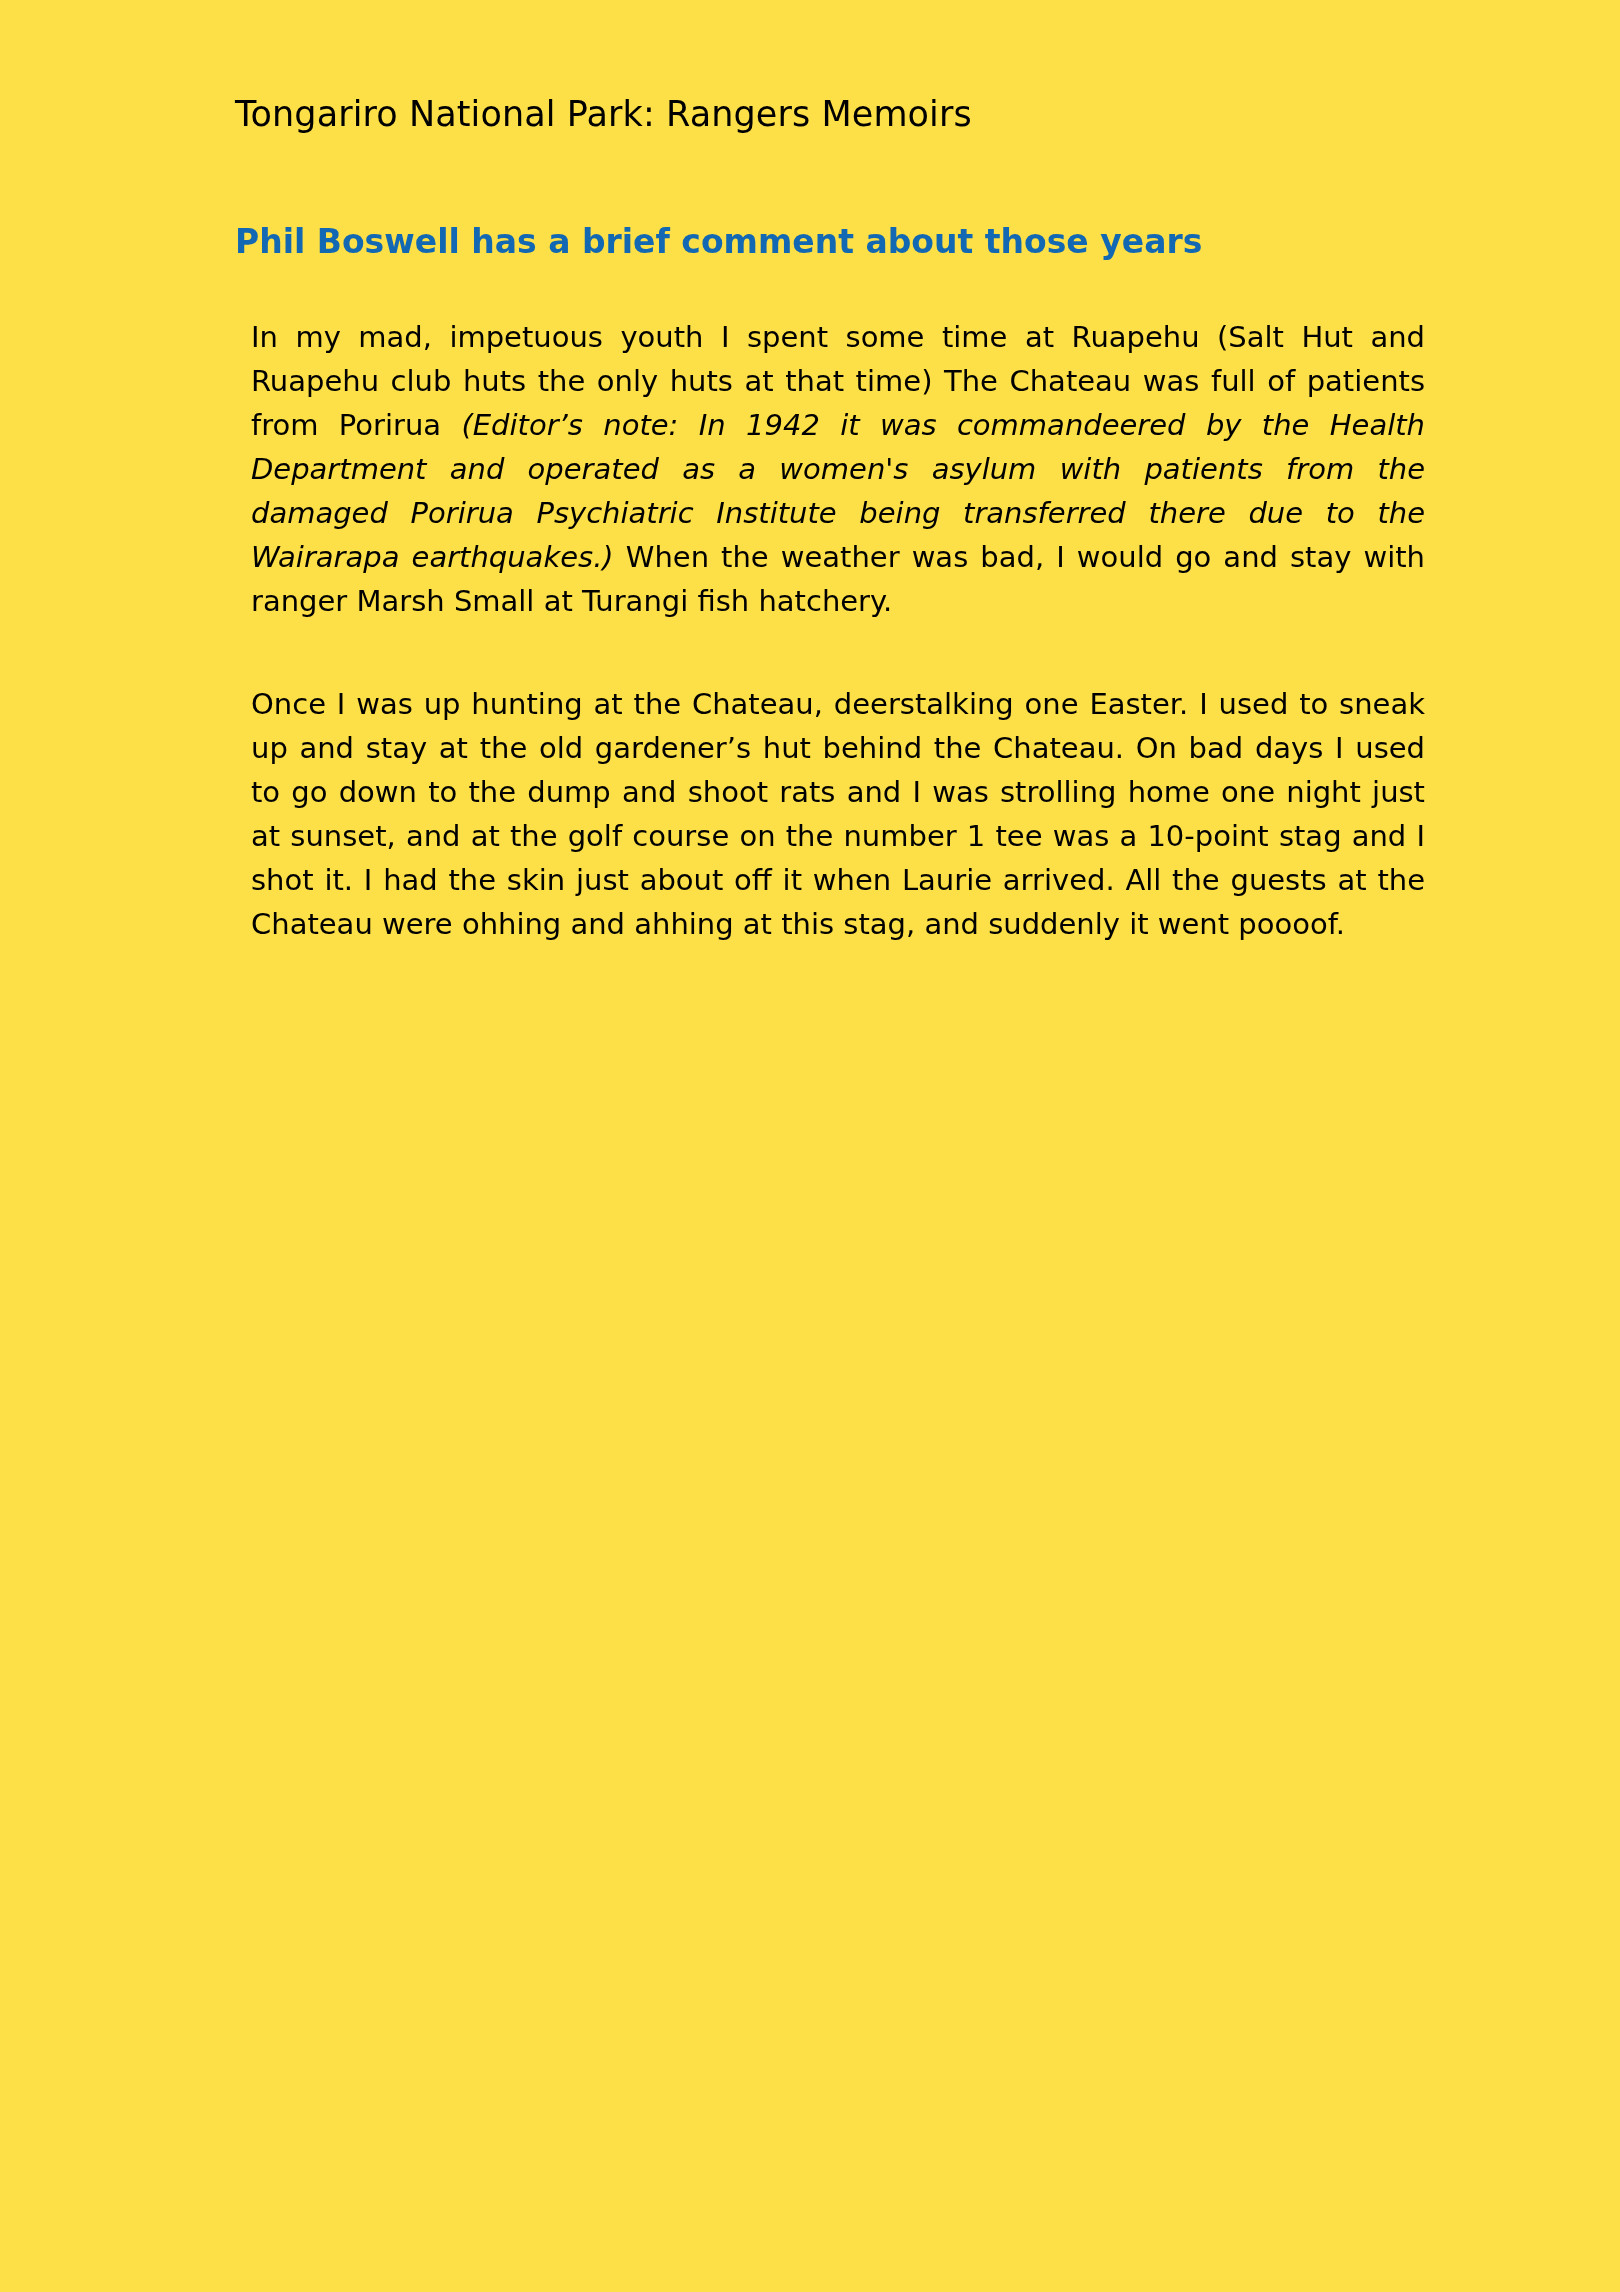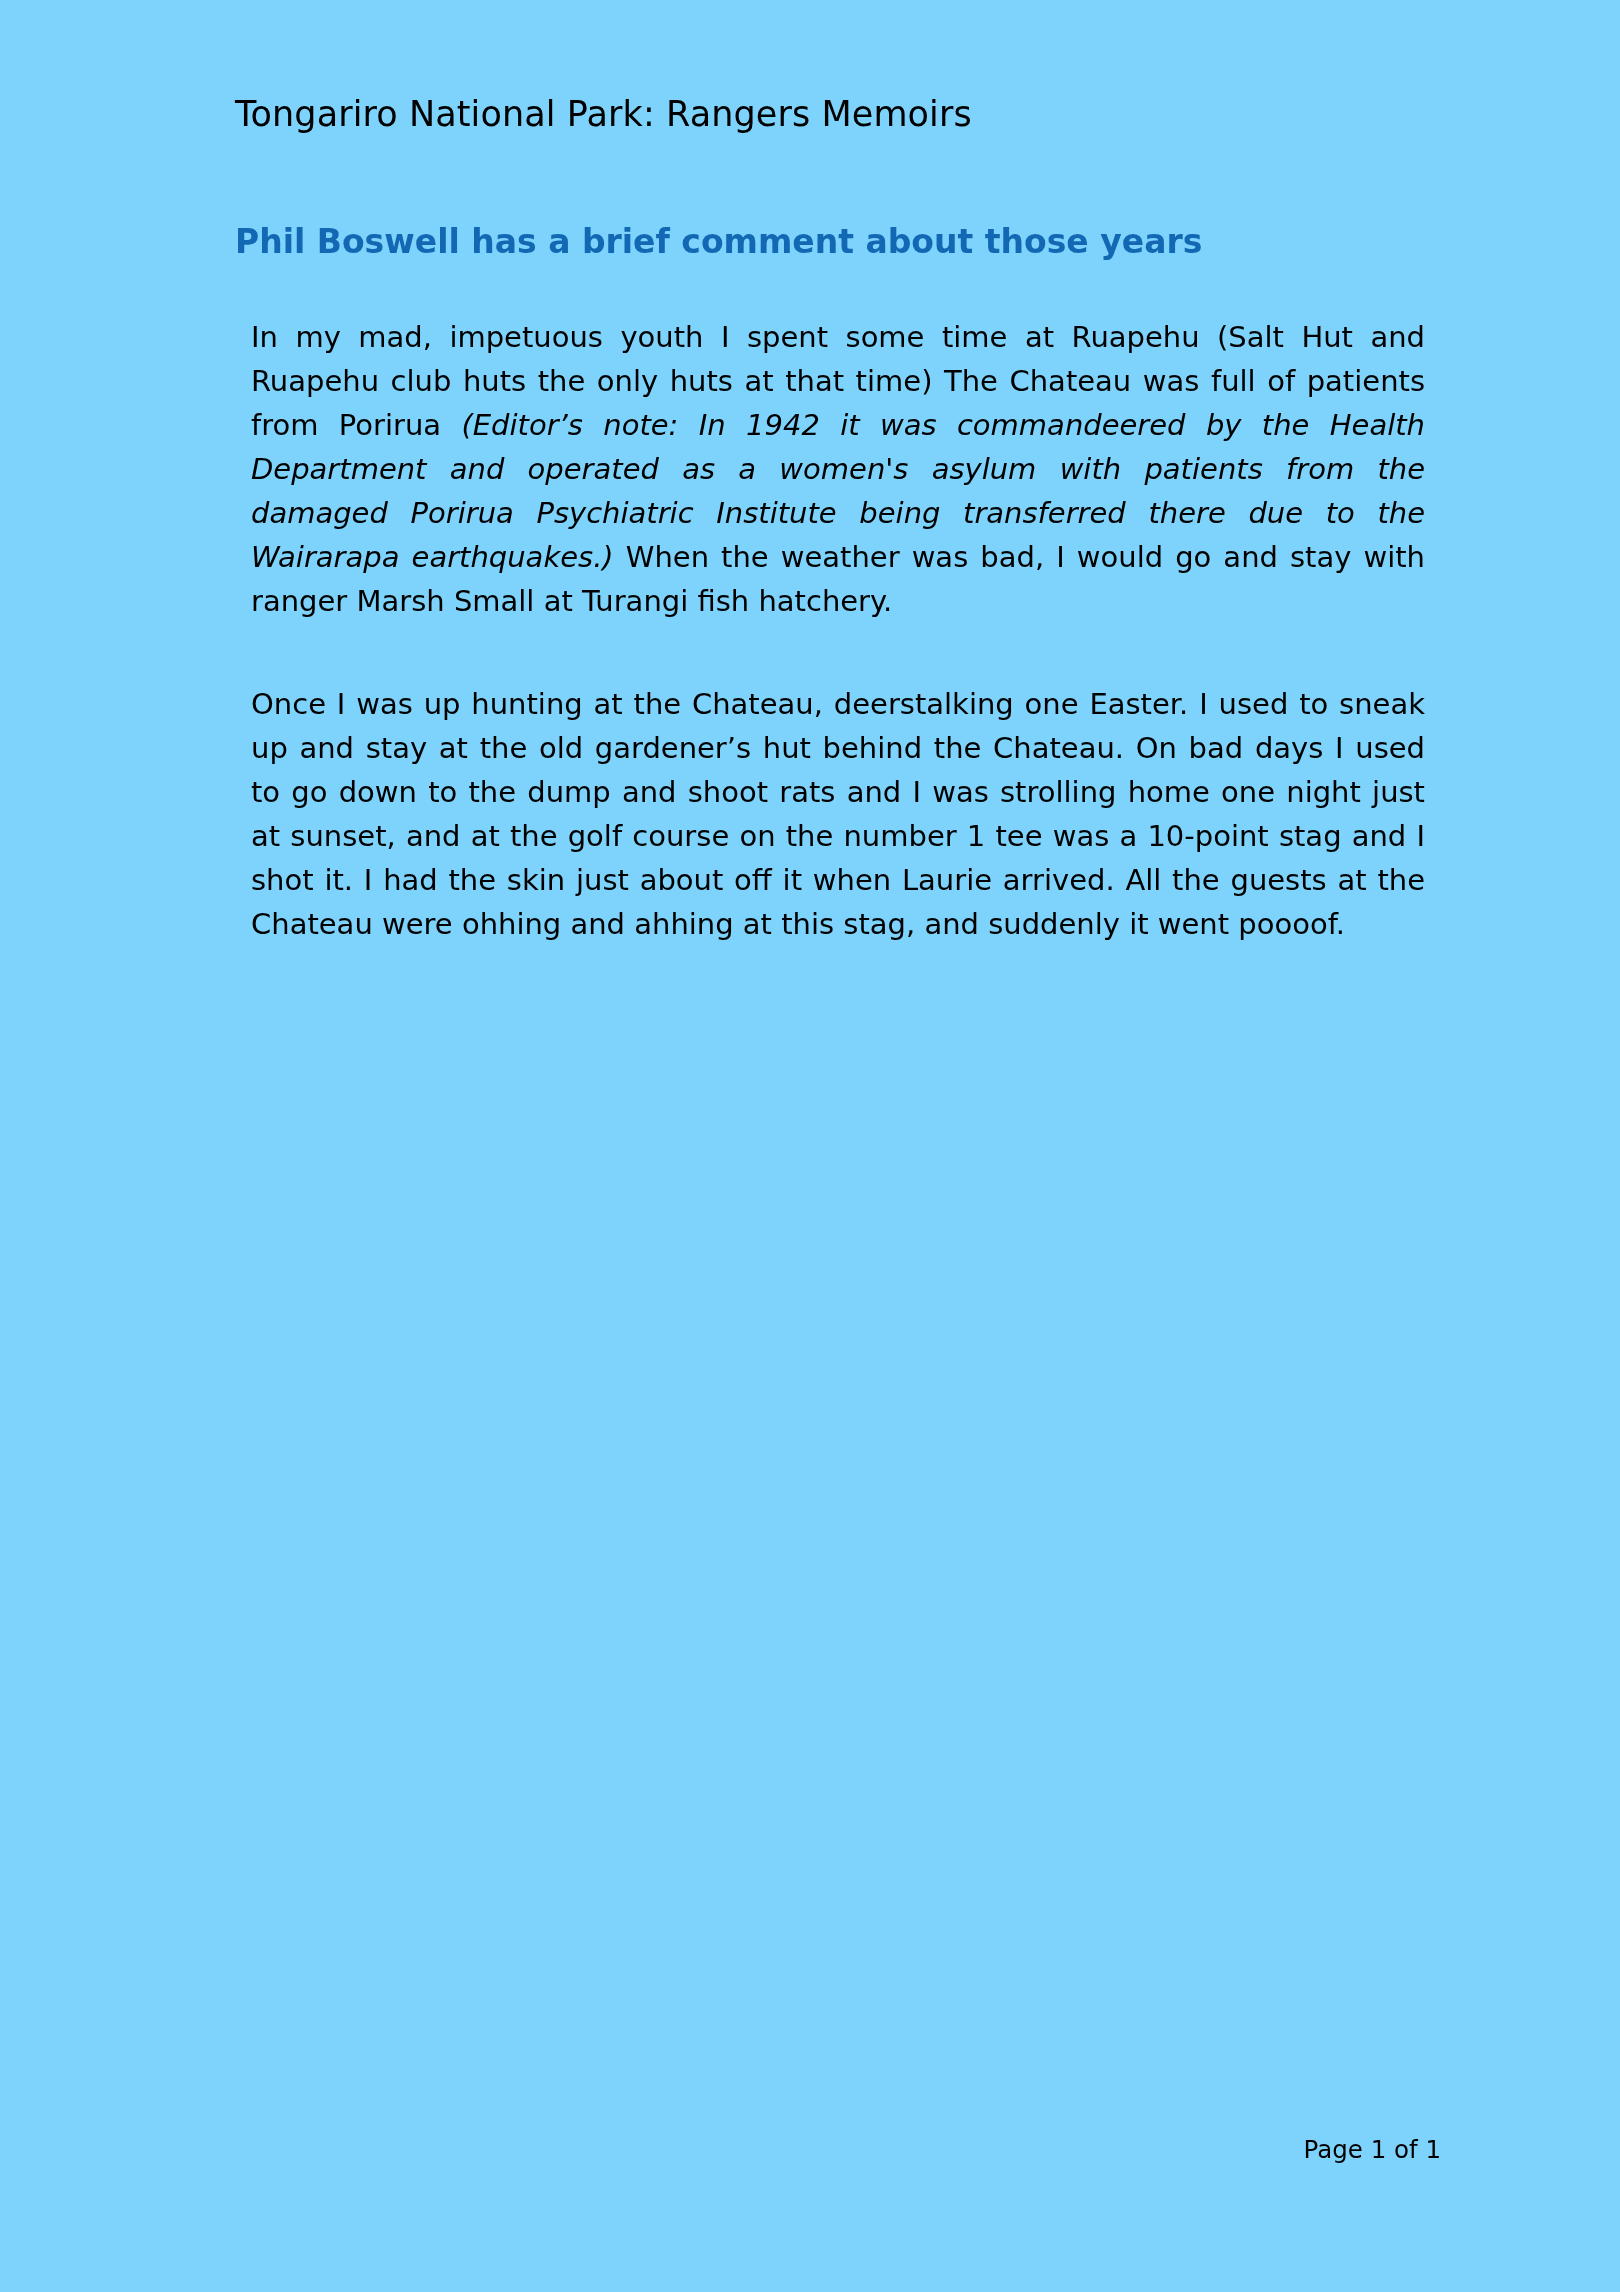--- a/index.html
+++ b/index.html
@@ -8,21 +8,21 @@
     background: #ffffff;
   }
   body {
     font-family: "DejaVu Sans", sans-serif;
     -webkit-font-smoothing: antialiased;
   }
   .page {
     position: relative;
     width: 1620px;
     height: 2293px;
-    background: #7dd3fc;
+    background: #fde047;
     margin: 0 auto;
     overflow: hidden;
     box-sizing: border-box;
   }
   .content {
     position: absolute;
     left: 235px;
     top: 0;
     width: 1206px;
   }
@@ -80,18 +80,15 @@
     <h1 class="doc-title">Tongariro National Park: Rangers Memoirs</h1>
 
     <h2 class="section-heading">Phil Boswell has a brief comment about those years</h2>
 
     <p class="body-para"><span>In my mad, impetuous youth I spent some time at Ruapehu (Salt Hut and Ruapehu club huts the only huts at that time) The Chateau was full of patients from Porirua </span><span class="editor-note">(Editor’s note:  In 1942 it was commandeered by the Health Department and operated as a women's asylum with patients from the damaged Porirua Psychiatric Institute being transferred there due to the Wairarapa earthquakes.)</span><span> When the weather was bad, I would go and stay with ranger Marsh Small at Turangi fish hatchery.</span></p>
 
     <p class="body-para second">Once I was up hunting at the Chateau, deerstalking one Easter. I  used to sneak up and stay at the old gardener’s hut behind the Chateau. On bad days I used to go down to the dump and shoot rats and I was strolling home one night just at sunset, and at the golf course on the number 1 tee was a 10-point stag and I shot it. I had  the skin just about off it when Laurie arrived. All the guests  at the Chateau were ohhing and ahhing at this stag, and suddenly it went poooof.</p>
 
   </div>
 
-  <div class="footer">
-    <span>Page 1 of 1</span>
-  </div>
 
 </div>
 
 
 </body></html>

